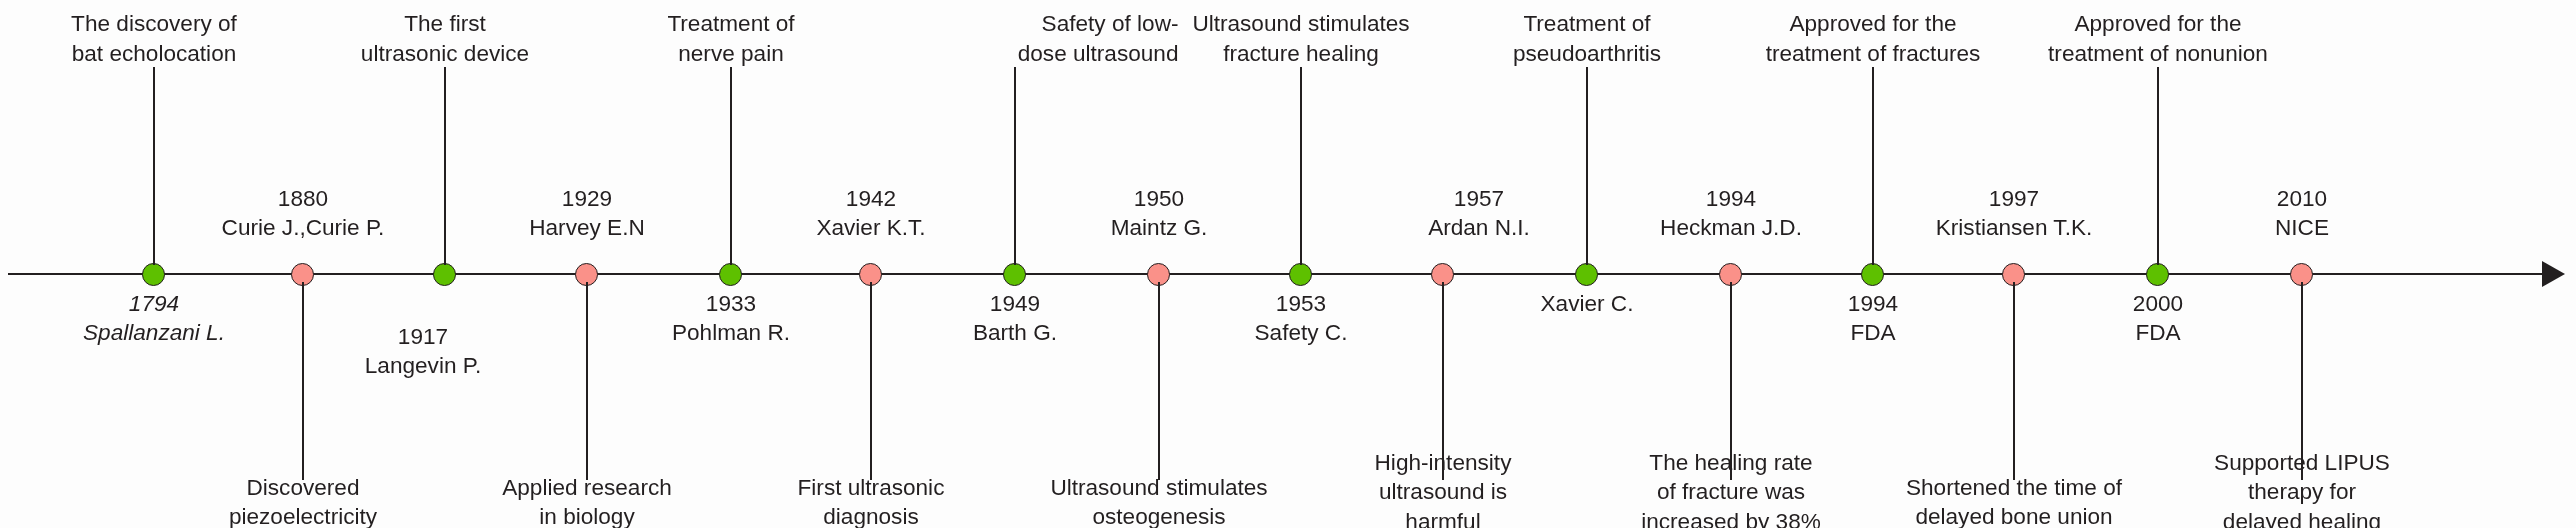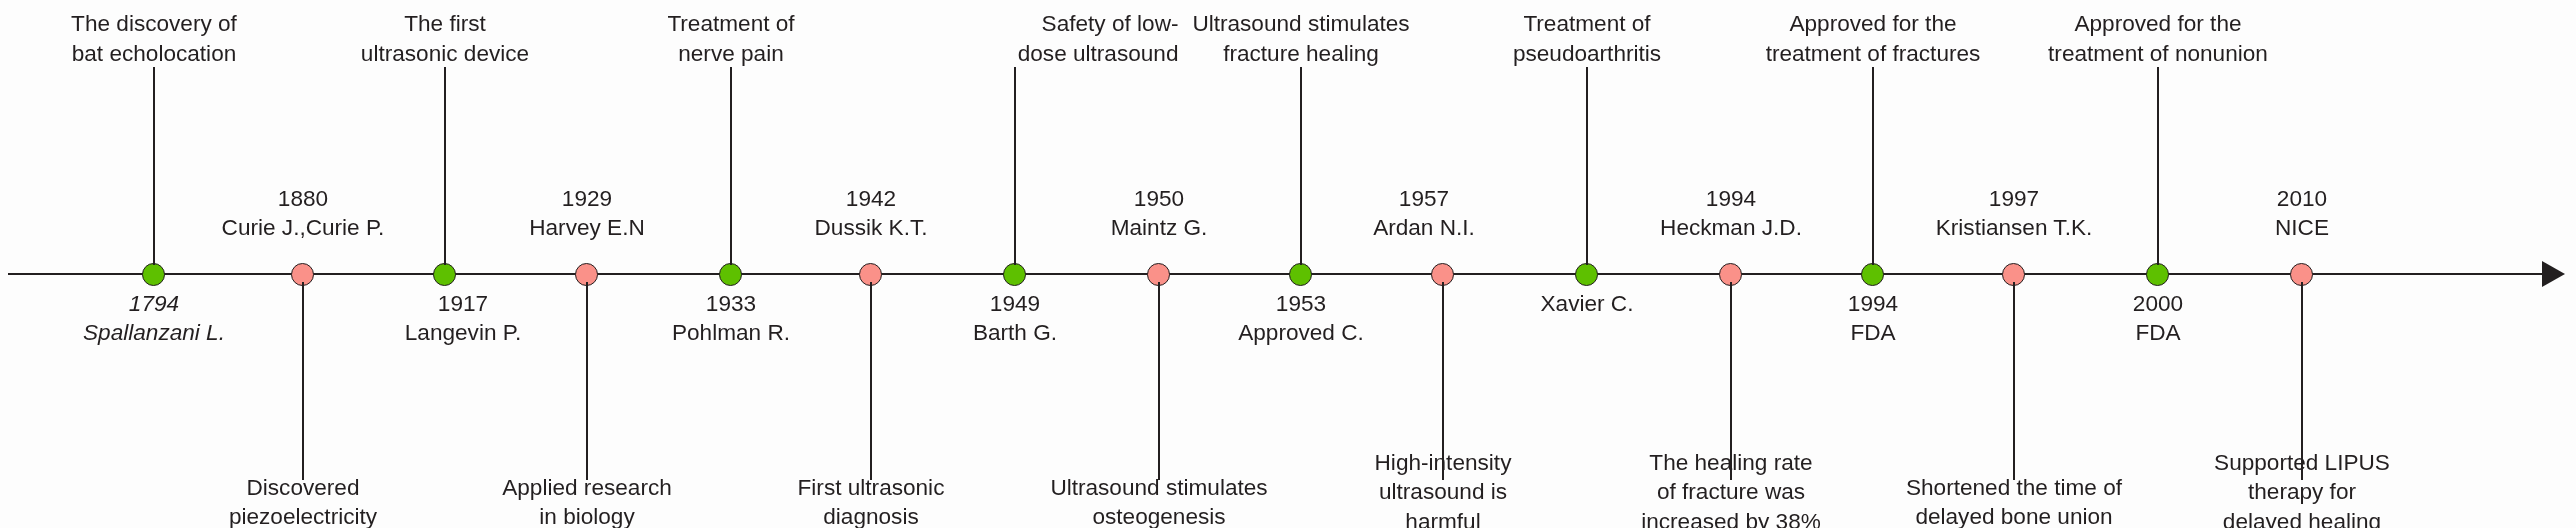--- a/index.html
+++ b/index.html
@@ -109,57 +109,57 @@
       <div class="label meta-below italic" style="left: 154px;"><div>1794</div><div>Spallanzani L.</div></div>
       <div class="node red" style="left: 303px;"></div>
       <div class="stem down" style="left: 303px;"></div>
       <div class="label headline-bottom" style="left: 303px;">Discovered
 piezoelectricity</div>
       <div class="label meta-above" style="left: 303px;"><div>1880</div><div>Curie J.,Curie P.</div></div>
       <div class="node green" style="left: 445px;"></div>
       <div class="stem up" style="left: 445px;"></div>
       <div class="label headline-top" style="left: 445px;">The first
 ultrasonic device</div>
-      <div class="label meta-below" style="left: 463px;"><div>1917</div><div>Langevin P.</div></div>
+      <div class="label meta-below" style="left: 423px; margin-top: 33px;"><div>1917</div><div>Langevin P.</div></div>
       <div class="node red" style="left: 587px;"></div>
       <div class="stem down" style="left: 587px;"></div>
       <div class="label headline-bottom" style="left: 587px;">Applied research
 in biology</div>
       <div class="label meta-above" style="left: 587px;"><div>1929</div><div>Harvey E.N</div></div>
       <div class="node green" style="left: 731px;"></div>
       <div class="stem up" style="left: 731px;"></div>
       <div class="label headline-top" style="left: 731px;">Treatment of
 nerve pain</div>
       <div class="label meta-below" style="left: 731px;"><div>1933</div><div>Pohlman R.</div></div>
       <div class="node red" style="left: 871px;"></div>
       <div class="stem down" style="left: 871px;"></div>
       <div class="label headline-bottom" style="left: 871px;">First ultrasonic
 diagnosis</div>
-      <div class="label meta-above" style="left: 871px;"><div>1942</div><div>Dussik K.T.</div></div>
+      <div class="label meta-above" style="left: 871px;"><div>1942</div><div>Xavier K.T.</div></div>
       <div class="node green" style="left: 1015px;"></div>
       <div class="stem up" style="left: 1015px;"></div>
       <div class="label headline-top" style="left: 1015px; text-align: right;">Safety of low-
 dose ultrasound</div>
       <div class="label meta-below" style="left: 1015px;"><div>1949</div><div>Barth G.</div></div>
       <div class="node red" style="left: 1159px;"></div>
       <div class="stem down" style="left: 1159px;"></div>
       <div class="label headline-bottom" style="left: 1159px;">Ultrasound stimulates
 osteogenesis</div>
       <div class="label meta-above" style="left: 1159px; text-align: center;"><div>1950</div><div>Maintz G.</div></div>
       <div class="node green" style="left: 1301px;"></div>
       <div class="stem up" style="left: 1301px;"></div>
       <div class="label headline-top" style="left: 1301px;">Ultrasound stimulates
 fracture healing</div>
-      <div class="label meta-below" style="left: 1301px;"><div>1953</div><div>Approved C.</div></div>
+      <div class="label meta-below" style="left: 1301px;"><div>1953</div><div>Safety C.</div></div>
       <div class="node red" style="left: 1443px;"></div>
       <div class="stem down" style="left: 1443px;"></div>
       <div class="label headline-bottom three-line" style="left: 1443px;">High-intensity
 ultrasound is
 harmful</div>
-      <div class="label meta-above" style="left: 1424px;"><div>1957</div><div>Ardan N.I.</div></div>
+      <div class="label meta-above" style="left: 1479px;"><div>1957</div><div>Ardan N.I.</div></div>
       <div class="node green" style="left: 1587px;"></div>
       <div class="stem up" style="left: 1587px;"></div>
       <div class="label headline-top" style="left: 1587px;">Treatment of
 pseudoarthritis</div>
       <div class="label meta-below" style="left: 1587px;"><div>Xavier C.</div></div>
       <div class="node red" style="left: 1731px;"></div>
       <div class="stem down" style="left: 1731px;"></div>
       <div class="label headline-bottom three-line" style="left: 1731px;">The healing rate
 of fracture was
 increased by 38%</div>

